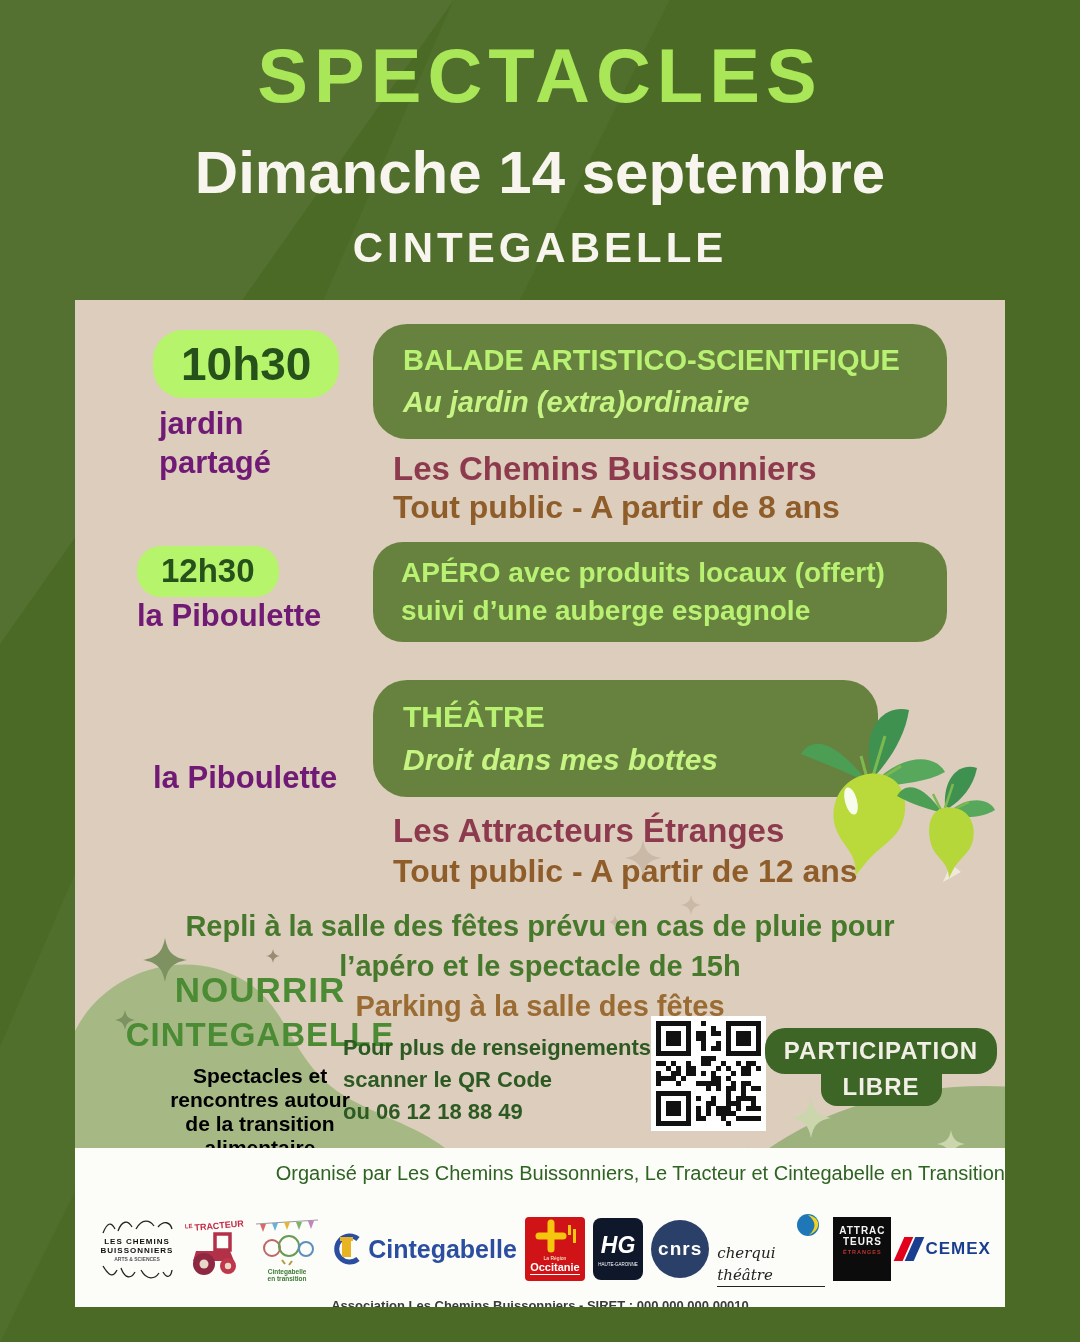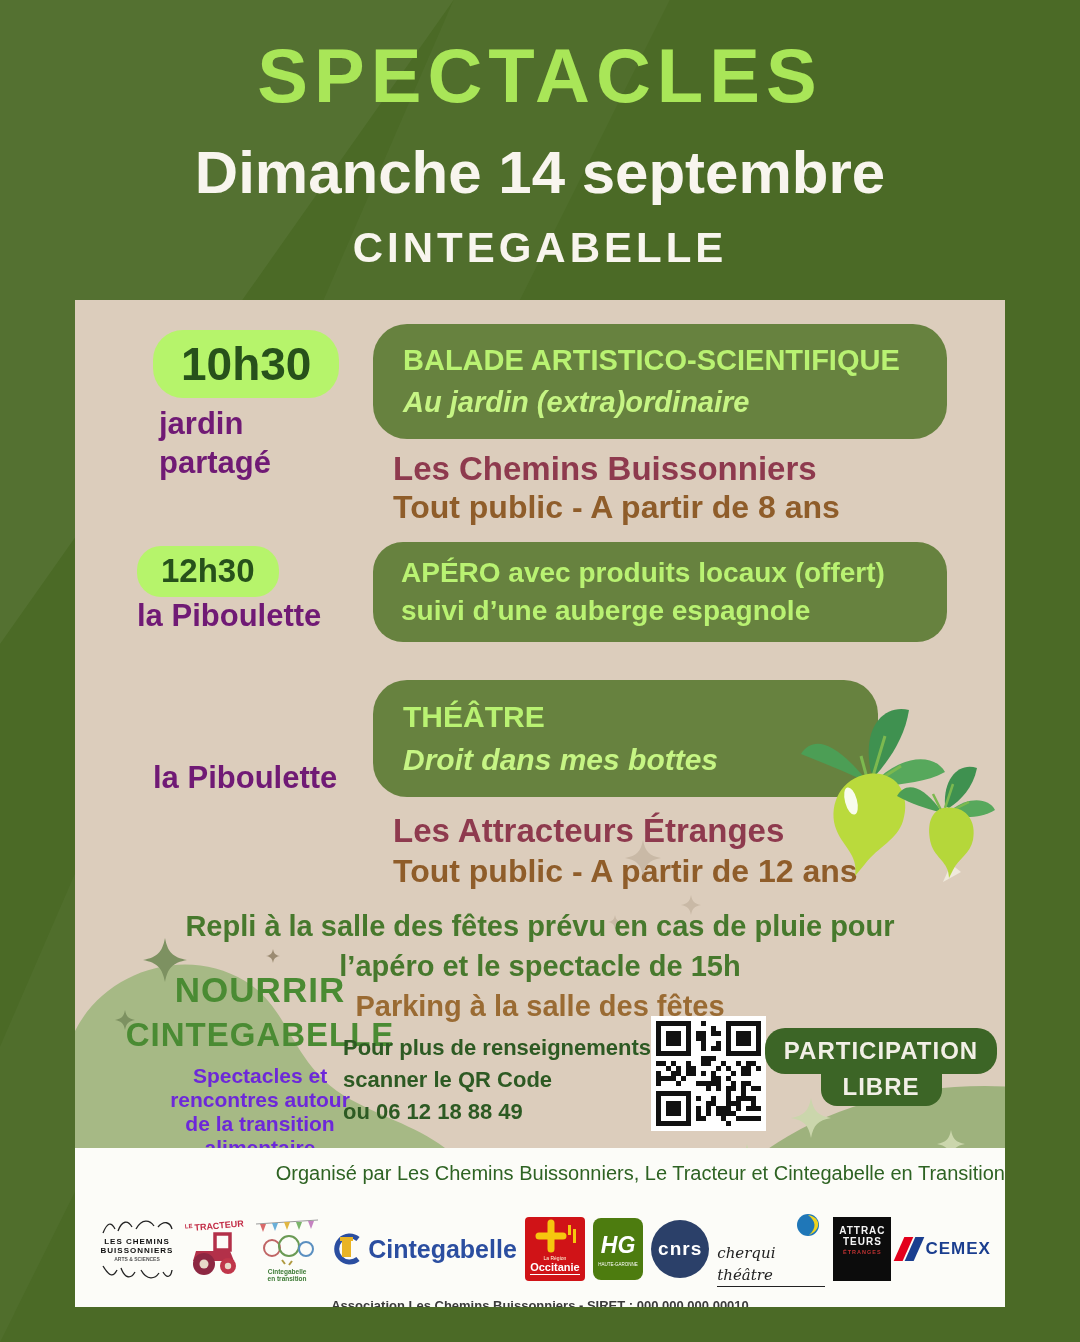--- a/index.html
+++ b/index.html
@@ -41,21 +41,21 @@
   .parking{position:absolute;left:0;right:0;text-align:center;color:#9a6b33;
         font-weight:800;font-size:29px;}
 
   .left-blob{position:absolute;left:0;top:653px;}
   .dome{position:absolute;left:600px;top:786px;width:620px;height:440px;
         border-radius:50%;background:#9eb27d;}
 
   .nourrir{position:absolute;left:40px;top:670px;width:290px;text-align:center;}
   .n1{font-size:35px;font-weight:900;color:#4a8b33;letter-spacing:1px;}
   .n2{font-size:33px;font-weight:900;color:#4a8b33;letter-spacing:1px;margin-top:6px;}
-  .nsub{font-size:21px;font-weight:800;color:#6d28d9;line-height:24px;margin-top:10px;}
+  .nsub{font-size:21px;font-weight:800;color:#000000;line-height:24px;margin-top:10px;}
 
   .contact{position:absolute;left:268px;top:732px;color:#2d5a23;
            font-weight:800;font-size:22px;line-height:32px;}
 
   .qr{position:absolute;left:576px;top:716px;width:105px;height:105px;
       background:#fff;padding:5px;}
 
   .badge{position:absolute;left:700px;top:728px;width:212px;display:flex;
          flex-direction:column;align-items:center;}
   .badge .b1{background:#3c6526;color:#f2efe6;font-weight:800;font-size:24px;
@@ -83,21 +83,21 @@
   .chemins .c2{font-size:5px;font-weight:700;color:#555;margin-top:1px;}
   .trac-label{font-size:9px;font-weight:800;color:#c22b45;transform:rotate(-5deg);}
   .trac-label .le{font-size:6px;vertical-align:top;}
   .transition-t{font-size:6.5px;font-weight:800;color:#3c7a35;text-align:center;line-height:7px;}
   .cintlogo{flex-direction:row;gap:6px;}
   .cint-t{color:#2b4ea0;font-weight:800;font-size:25px;}
   .occ{width:60px;height:64px;background:#d01317;border-radius:4px;
        justify-content:flex-start;padding-top:2px;box-sizing:border-box;}
   .occ .o0{font-size:5px;color:#ffd;line-height:6px;}
   .occ .o1{font-size:11px;font-weight:800;color:#fff;border-bottom:1px solid #fff;line-height:13px;}
-  .hg{width:50px;height:62px;background:#4d7c0f;border-radius:8px;box-sizing:border-box;}
+  .hg{width:50px;height:62px;background:#0f172a;border-radius:8px;box-sizing:border-box;}
   .hg .h1{font-size:23px;font-weight:900;color:#fff;font-style:italic;}
   .hg .h2{font-size:4.5px;color:#fff;margin-top:3px;}
   .cnrs{width:58px;height:58px;border-radius:50%;background:#2b4069;}
   .cnrs .t{color:#fff;font-weight:800;font-size:19px;letter-spacing:1px;}
   .cherqui{width:108px;flex-direction:column;gap:4px;align-items:flex-end;}
   .cherqui .t{font-family:"DejaVu Serif",serif;font-style:italic;font-size:15px;color:#222;
               border-bottom:1px solid #222;line-height:22px;}
   .attrac{width:58px;height:64px;background:#0c0c0c;box-sizing:border-box;padding-top:8px;
           justify-content:flex-start;}
   .attrac .a1{color:#f4f4f4;font-weight:800;font-size:10px;letter-spacing:1px;line-height:11px;}

